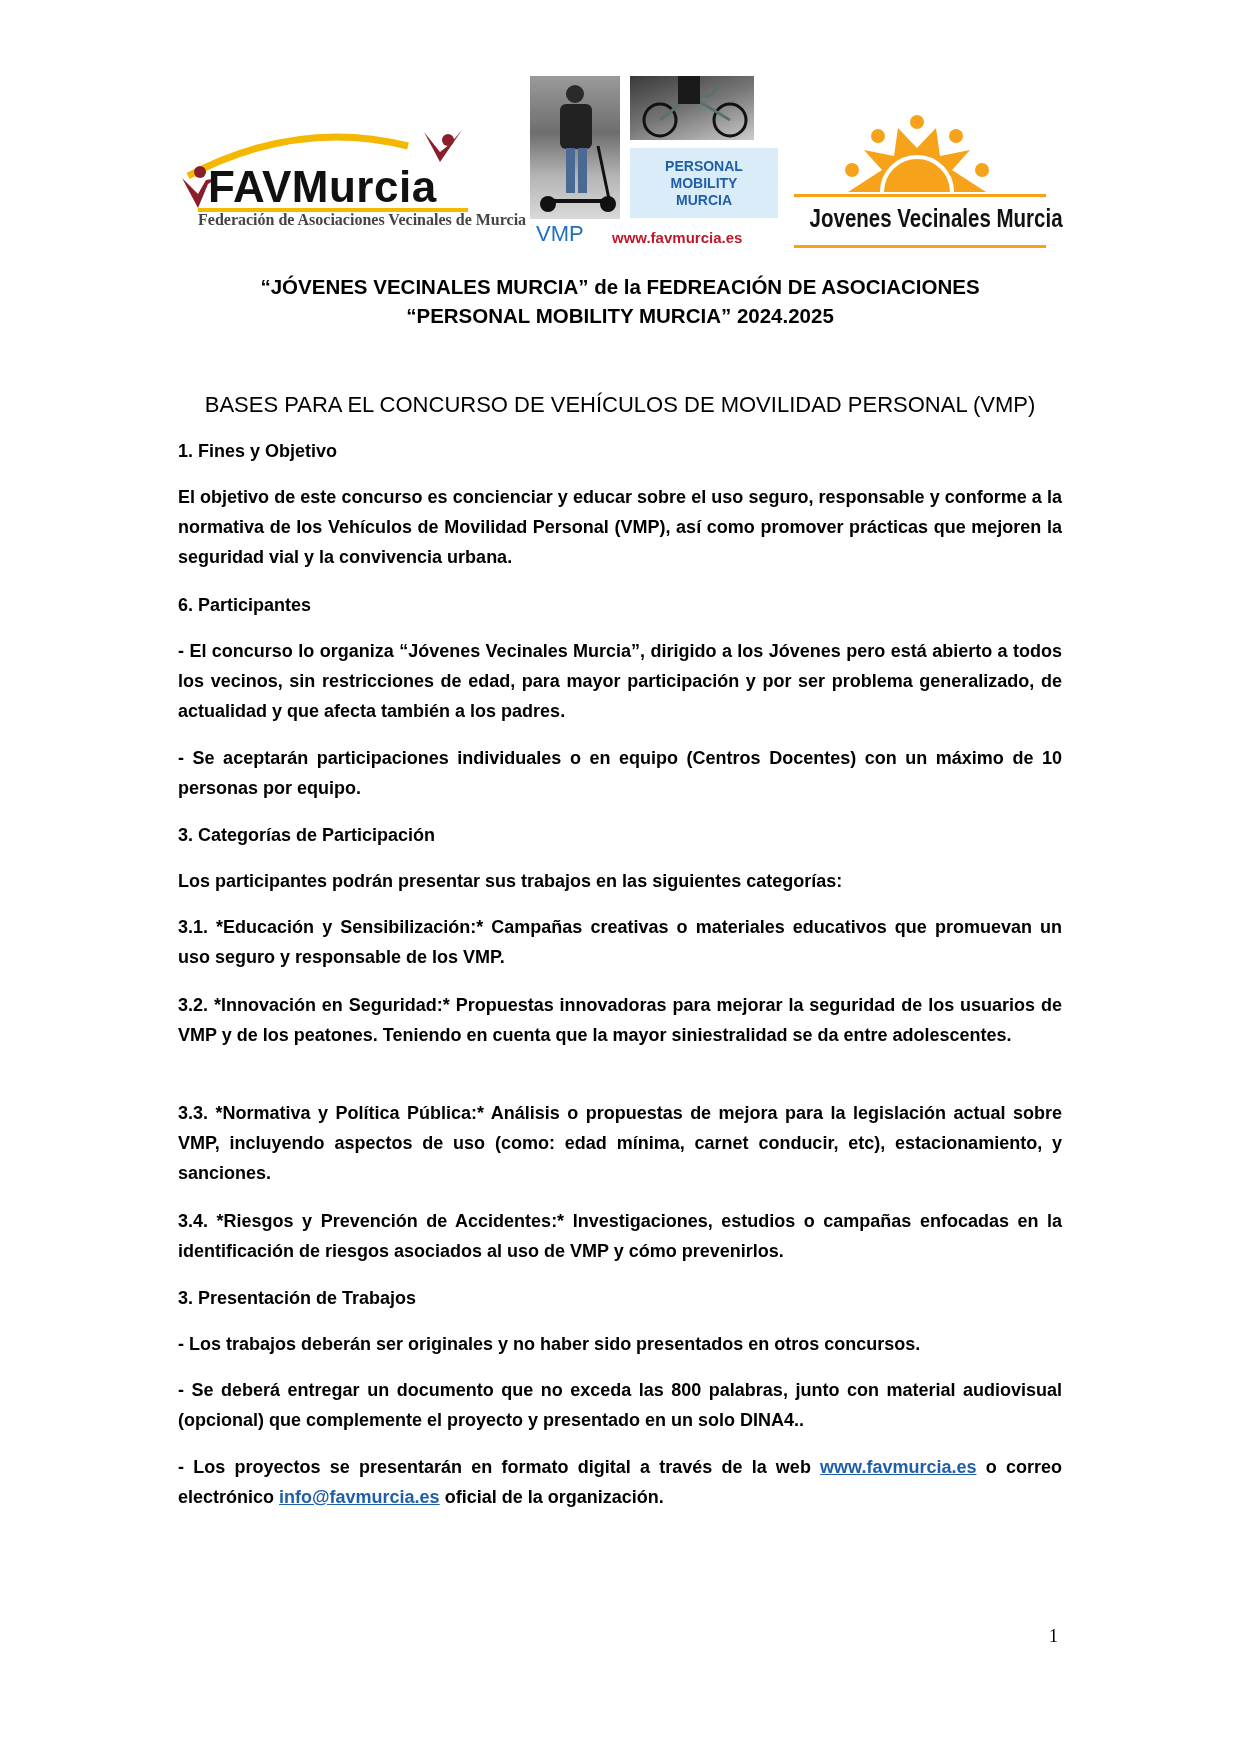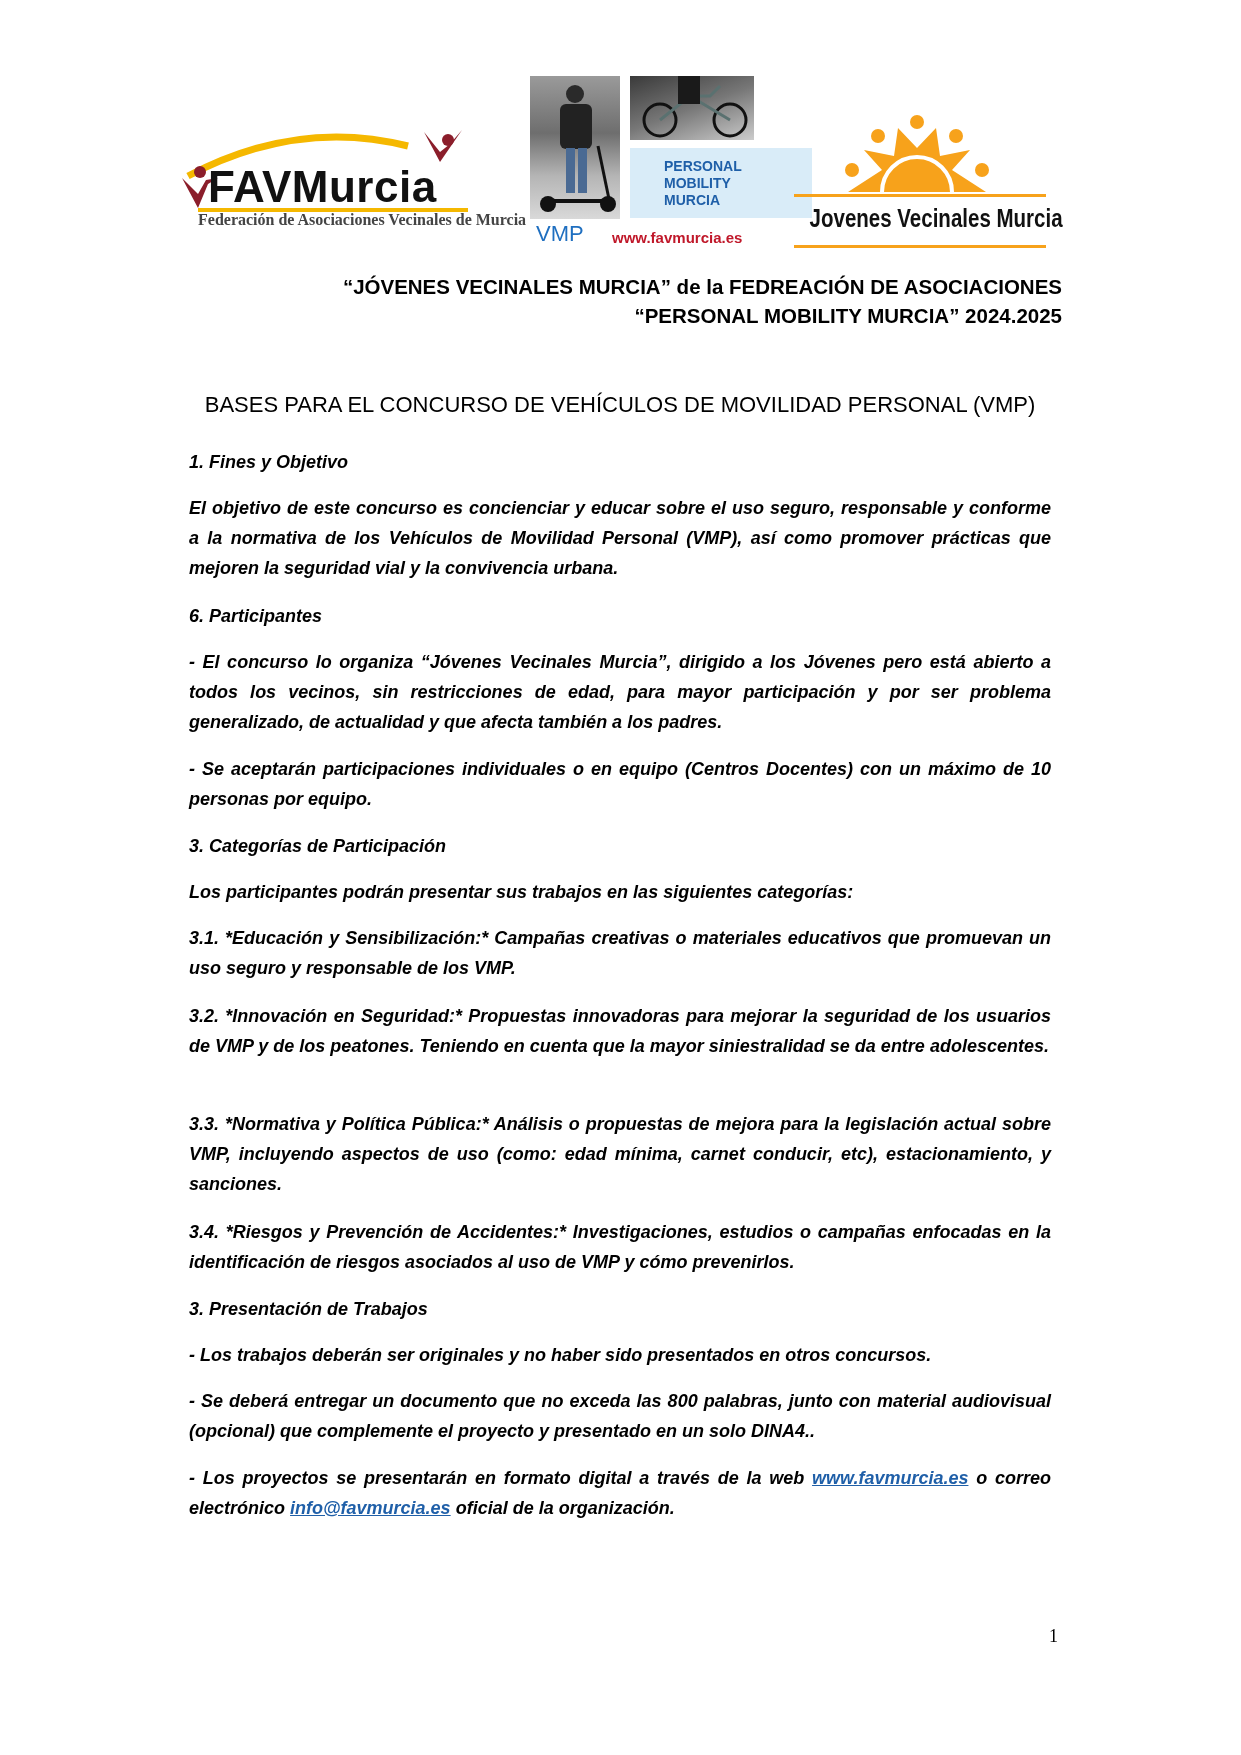--- a/index.html
+++ b/index.html
@@ -15,37 +15,37 @@
               letter-spacing: 0.5px; color: #111; font-family: "Liberation Sans", sans-serif; }
   .fav-sub { position: absolute; left: 20px; top: 83px; font-size: 16px; font-weight: bold;
              color: #444; font-family: "Liberation Serif", serif; white-space: nowrap; }
   .fav-bar { position: absolute; left: 20px; top: 80px; width: 270px; height: 4px; background: #f5b800; }
 
   .vmp-photo1 { position: absolute; left: 0; top: 0; width: 90px; height: 143px;
                 background: linear-gradient(180deg,#9a9a9a 0%,#6e6e6e 40%,#b5b5b5 70%,#d9d9d9 100%); }
   .vmp-photo2 { position: absolute; left: 100px; top: 0; width: 124px; height: 64px;
                 background: linear-gradient(160deg,#3a3a3a 0%,#777 50%,#ccc 100%); }
   .vmp-pmm { position: absolute; left: 100px; top: 72px; width: 148px; height: 70px; background: #d9ecf8;
-             display: flex; flex-direction: column; align-items: flex-start; justify-content: center;
-             font-weight: bold; color: #1f5fa8; font-size: 14px; line-height: 17px; padding-left: 34px; }
+             display: flex; flex-direction: column; align-items: center; justify-content: center;
+             font-weight: bold; color: #1f5fa8; font-size: 14px; line-height: 17px; }
   .vmp-big { position: absolute; left: 6px; top: 144px; font-size: 22px; font-weight: 400; color: #1f6fc0; line-height: 28px; }
   .vmp-url { position: absolute; left: 82px; top: 153px; font-size: 15px; font-weight: bold; color: #c0182a; }
 
   .jv-text { position: absolute; left: 0; right: 0; top: 96px; text-align: center; font-size: 25px;
              font-weight: bold; color: #111; transform: scaleX(0.82); transform-origin: center;
              white-space: nowrap; font-family: "Liberation Sans Narrow", "Liberation Sans", sans-serif; }
   .jv-line { position: absolute; left: 8px; width: 252px; height: 3px; background: #f7a21b; }
 
   
-  .title { position: absolute; left: 178px; width: 884px; top: 272px; text-align: right;
+  .title { position: absolute; left: 178px; width: 884px; top: 272px; text-align: center;
            font-weight: bold; font-size: 20.5px; line-height: 29px; color: #000; }
 
   .body-text { position: absolute; left: 178px; width: 884px; font-family: "Liberation Sans", sans-serif;
                font-weight: bold; font-size: 18px; line-height: 30px; color: #000; }
-  .body-text p { margin: 11px; text-align: justify; font-style: italic; }
+  .body-text p { margin: 0; text-align: justify; }
   .subtitle { position: absolute; left: 178px; width: 884px; top: 390px; text-align: center;
               font-size: 22px; font-weight: normal; }
   .link { color: #1f5fa8; text-decoration: underline; }
 
   .page-num { position: absolute; left: 1049px; top: 1626px; font-family: "Liberation Serif", serif; font-size: 18px; }
 </style>
 </head>
 <body>
 
 <div class="logo-fav">

